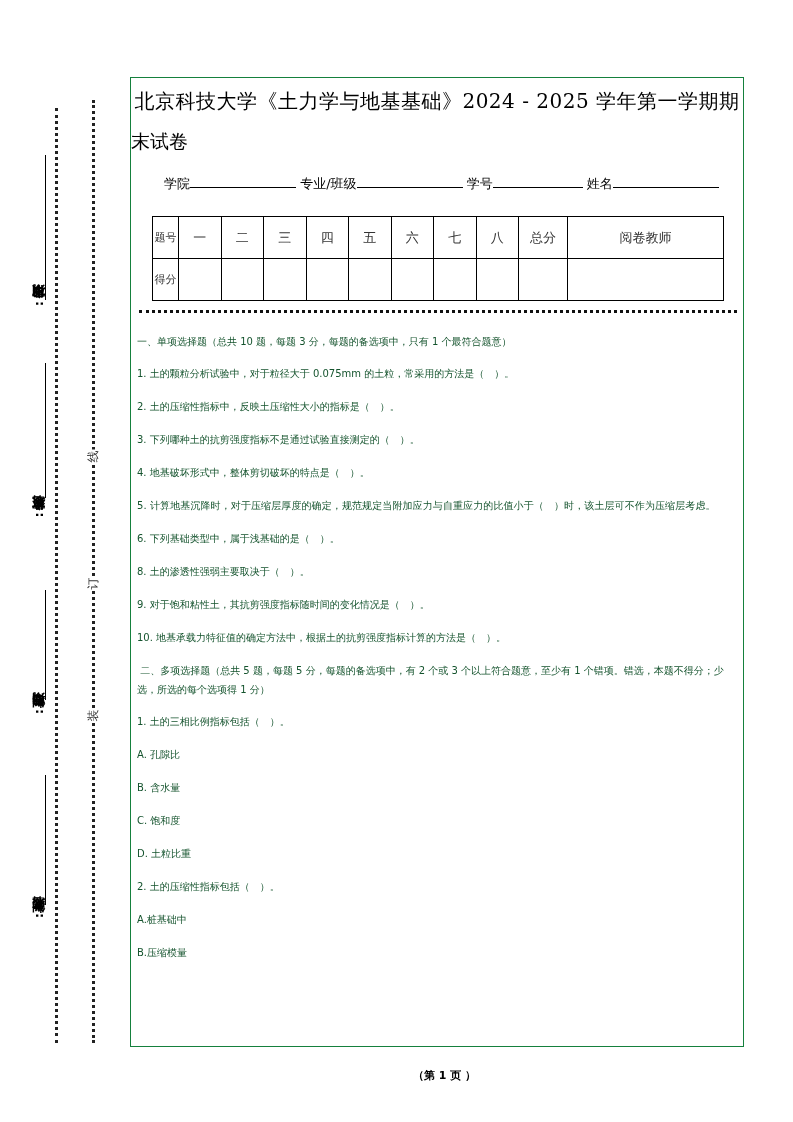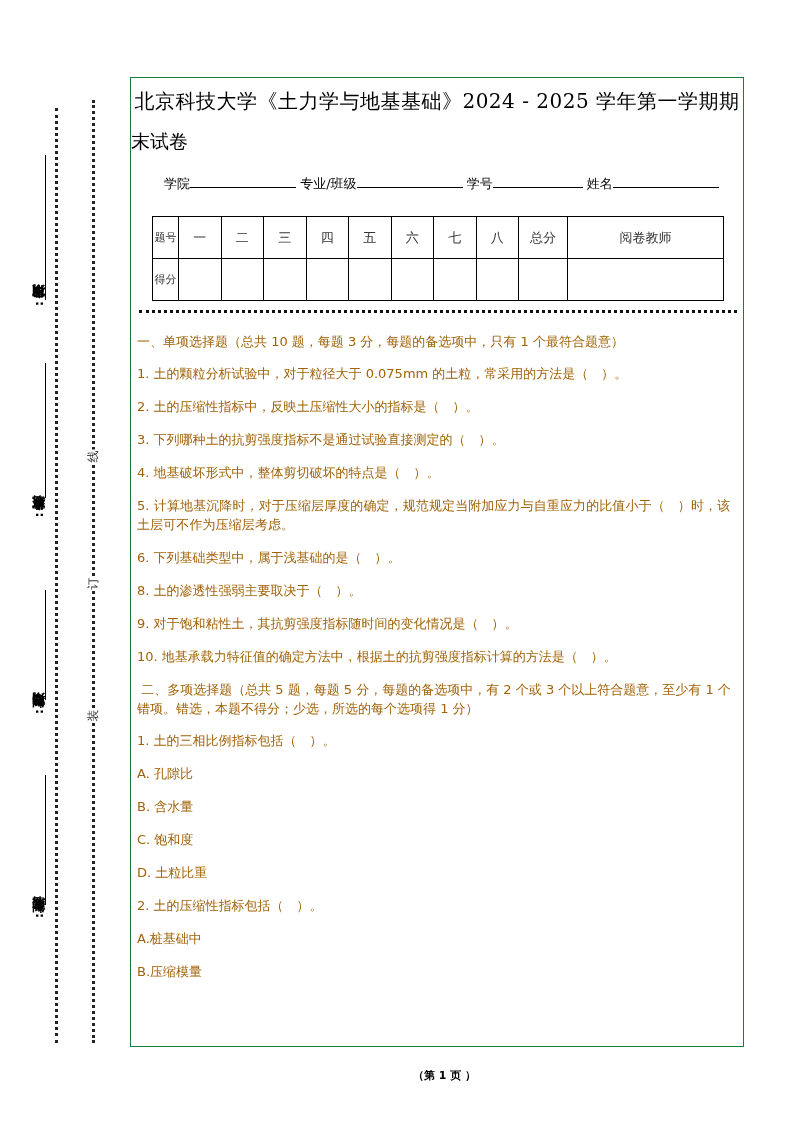--- a/index.html
+++ b/index.html
@@ -29,21 +29,21 @@
   .info-row span.blank { display:inline-block; border-bottom:1px solid #000; height:10px; vertical-align:baseline; }
 
   table.score { position:absolute; left:21px; top:138px; width:572px; border-collapse:collapse;
                 font-family:"DejaVu Sans", sans-serif; font-size:13px; color:#333; }
   table.score td { border:1px solid #000; text-align:center; height:41px; padding:0; }
   table.score td.narrow { width:25px; font-size:11px; line-height:20px; }
 
   .sep-dots { position:absolute; left:8px; right:6px; top:232px; border-top:3px dotted #111; }
 
   .content { position:absolute; left:6px; right:6px; top:254px;
-             font-family:"DejaVu Sans", sans-serif; font-size:13px; line-height:19px; color:#a16207; }
+             font-family:"DejaVu Sans", sans-serif; font-size:10px; line-height:19px; color:#14532d; }
   .line { margin:0; }
   .sec-head { margin-bottom:13px; }
   .q { margin-bottom:14px; }
   .q.multi { margin-bottom:14px; }
 
   .footer { position:absolute; top:1068px; left:0; width:793px; text-align:center;
             font-family:"DejaVu Sans", sans-serif; font-weight:bold; font-size:11px;padding-left:48px; }
 </style>
 </head>
 <body>

